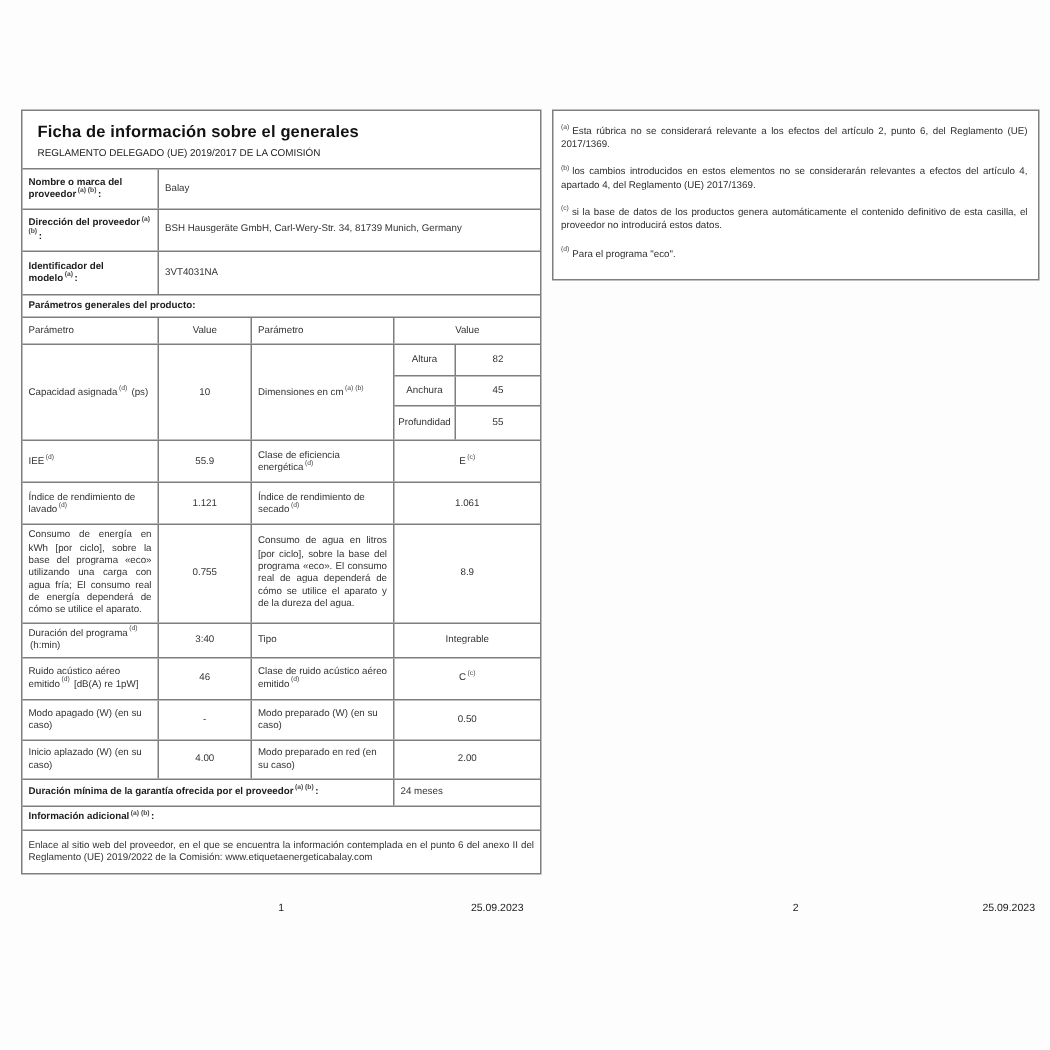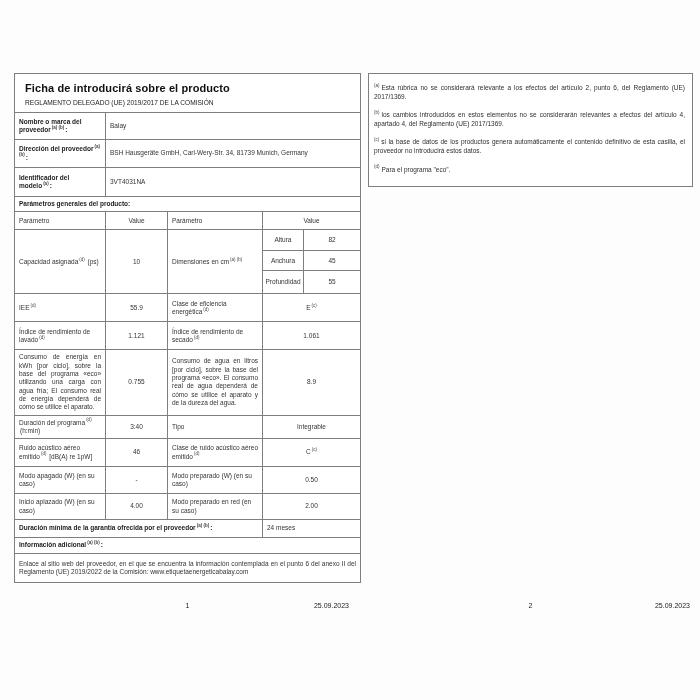--- a/index.html
+++ b/index.html
@@ -46,21 +46,21 @@
   #f1-date { left:14px;  width:347px; text-align:right; padding-right:12px; }
   #f2-num  { left:368px; width:325px; text-align:center; }
   #f2-date { left:368px; width:325px; text-align:right; padding-right:3px; }
 </style>
 </head>
 <body>
 
 <div class="box" id="page1">
 
   <div class="title-row">
-    <span>Ficha de introducirá sobre el producto</span>
+    <span>Ficha de información sobre el generales</span>
   </div>
   <div class="reg-row">REGLAMENTO DELEGADO (UE) 2019/2017 DE LA COMISIÓN</div>
 
   <div class="row" style="min-height:27px">
     <div class="cell cl br bold">
       <span><span>Nombre o marca del proveedor</span><sup>(a) (b)</sup><span class="tail">:</span></span>
     </div>
     <div class="cell cv">Balay</div>
   </div>
 

